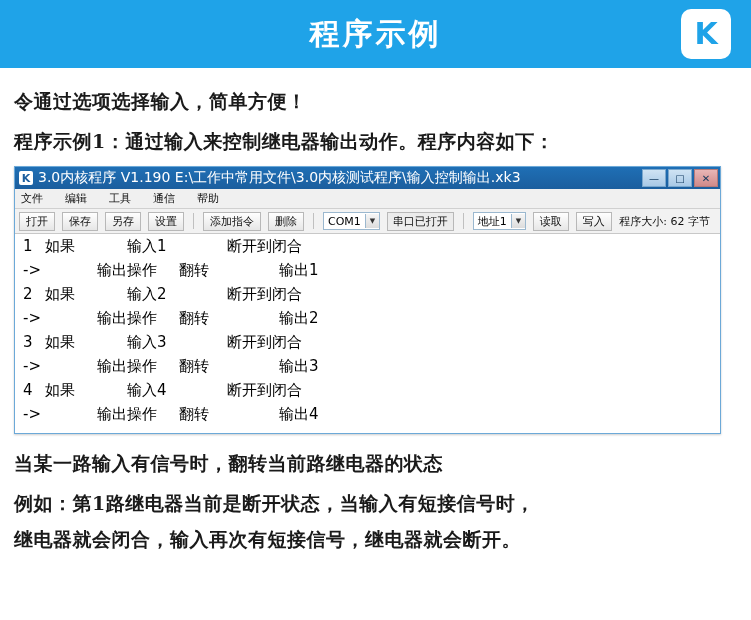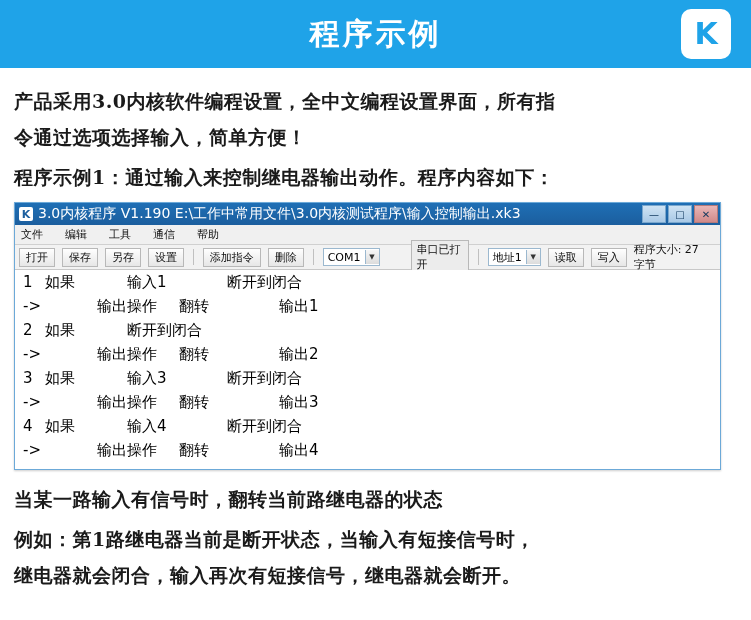--- a/index.html
+++ b/index.html
@@ -185,21 +185,20 @@
     justify-content: center;
     color: #333;
   }
   .tb-status {
     font-size: 11px;
     color: #101010;
     padding: 1px 5px;
     border: 1px solid #b8b8b8;
     background: #ececec;
     font-family: "DejaVu Sans", sans-serif;
-    margin-left: 24px;
   }
   .tb-right {
     margin-left: auto;
     font-size: 11px;
     color: #101010;
     padding-right: 6px;
     font-family: "DejaVu Sans", sans-serif;
   }
 
   .editor {
@@ -239,21 +238,20 @@
 <body>
 
 <div class="banner">
   <div class="banner-title">程序示例</div>
   <div class="banner-logo">
     <span>K</span>
   </div>
 </div>
 
 <div class="content">
-  <p class="para tight">产品采用3.0内核软件编程设置，全中文编程设置界面，所有指</p>
   <p class="para">令通过选项选择输入，简单方便！</p>
   <p class="para">程序示例1：通过输入来控制继电器输出动作。程序内容如下：</p>
 </div>
 
 <div class="app-window">
 
   <div class="titlebar">
     <div class="titlebar-icon">K</div>
     <div class="titlebar-text">3.0内核程序 V1.190 E:\工作中常用文件\3.0内核测试程序\输入控制输出.xk3</div>
     <div class="win-btns">
@@ -285,21 +283,21 @@
       <div class="arrow">▼</div>
     </div>
     <div class="tb-status">串口已打开</div>
     <div class="tb-sep"></div>
     <div class="tb-combo">
       <div class="val">地址1</div>
       <div class="arrow">▼</div>
     </div>
     <div class="tb-btn">读取</div>
     <div class="tb-btn">写入</div>
-    <div class="tb-right">程序大小: 27 字节</div>
+    <div class="tb-right">程序大小: 62 字节</div>
   </div>
 
   <div class="editor">
 
     <div class="prog-row">
       <div class="num">1</div>
       <div class="c1">如果</div>
       <div class="c2">输入1</div>
       <div class="c3">断开到闭合</div>
     </div>
@@ -307,20 +305,21 @@
       <div class="arrow">-&gt;</div>
       <div class="indent"></div>
       <div class="c1">输出操作</div>
       <div class="c2">翻转</div>
       <div class="c3">输出1</div>
     </div>
 
     <div class="prog-row">
       <div class="num">2</div>
       <div class="c1">如果</div>
+      <div class="c2">输入2</div>
       <div class="c3">断开到闭合</div>
     </div>
     <div class="prog-row sub">
       <div class="arrow">-&gt;</div>
       <div class="indent"></div>
       <div class="c1">输出操作</div>
       <div class="c2">翻转</div>
       <div class="c3">输出2</div>
     </div>
 

